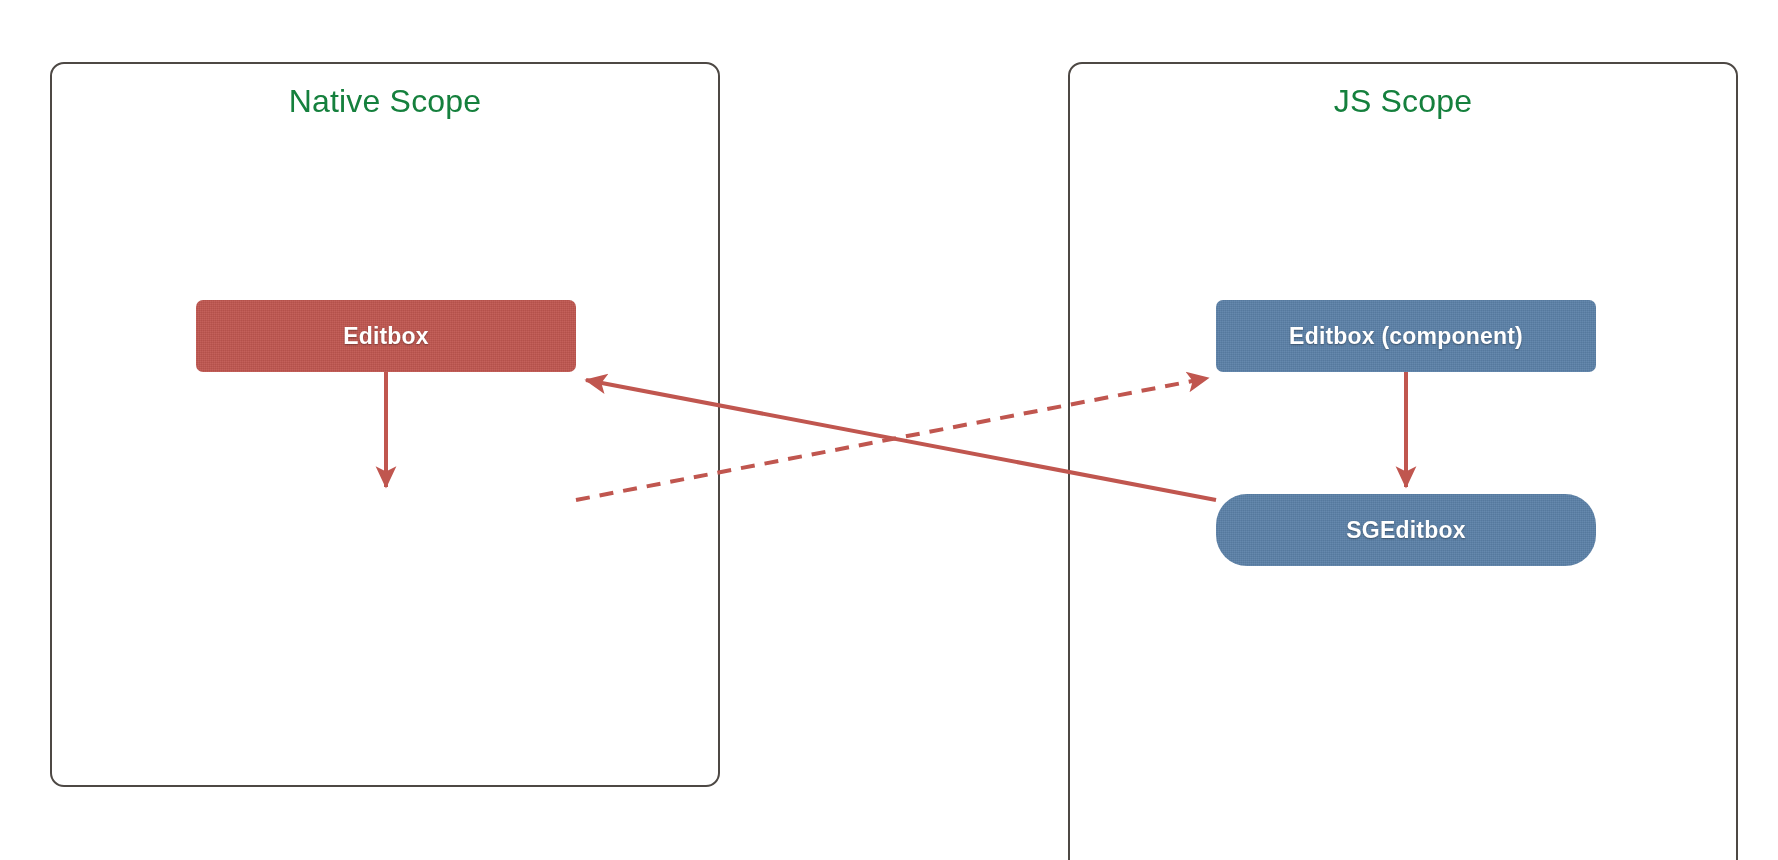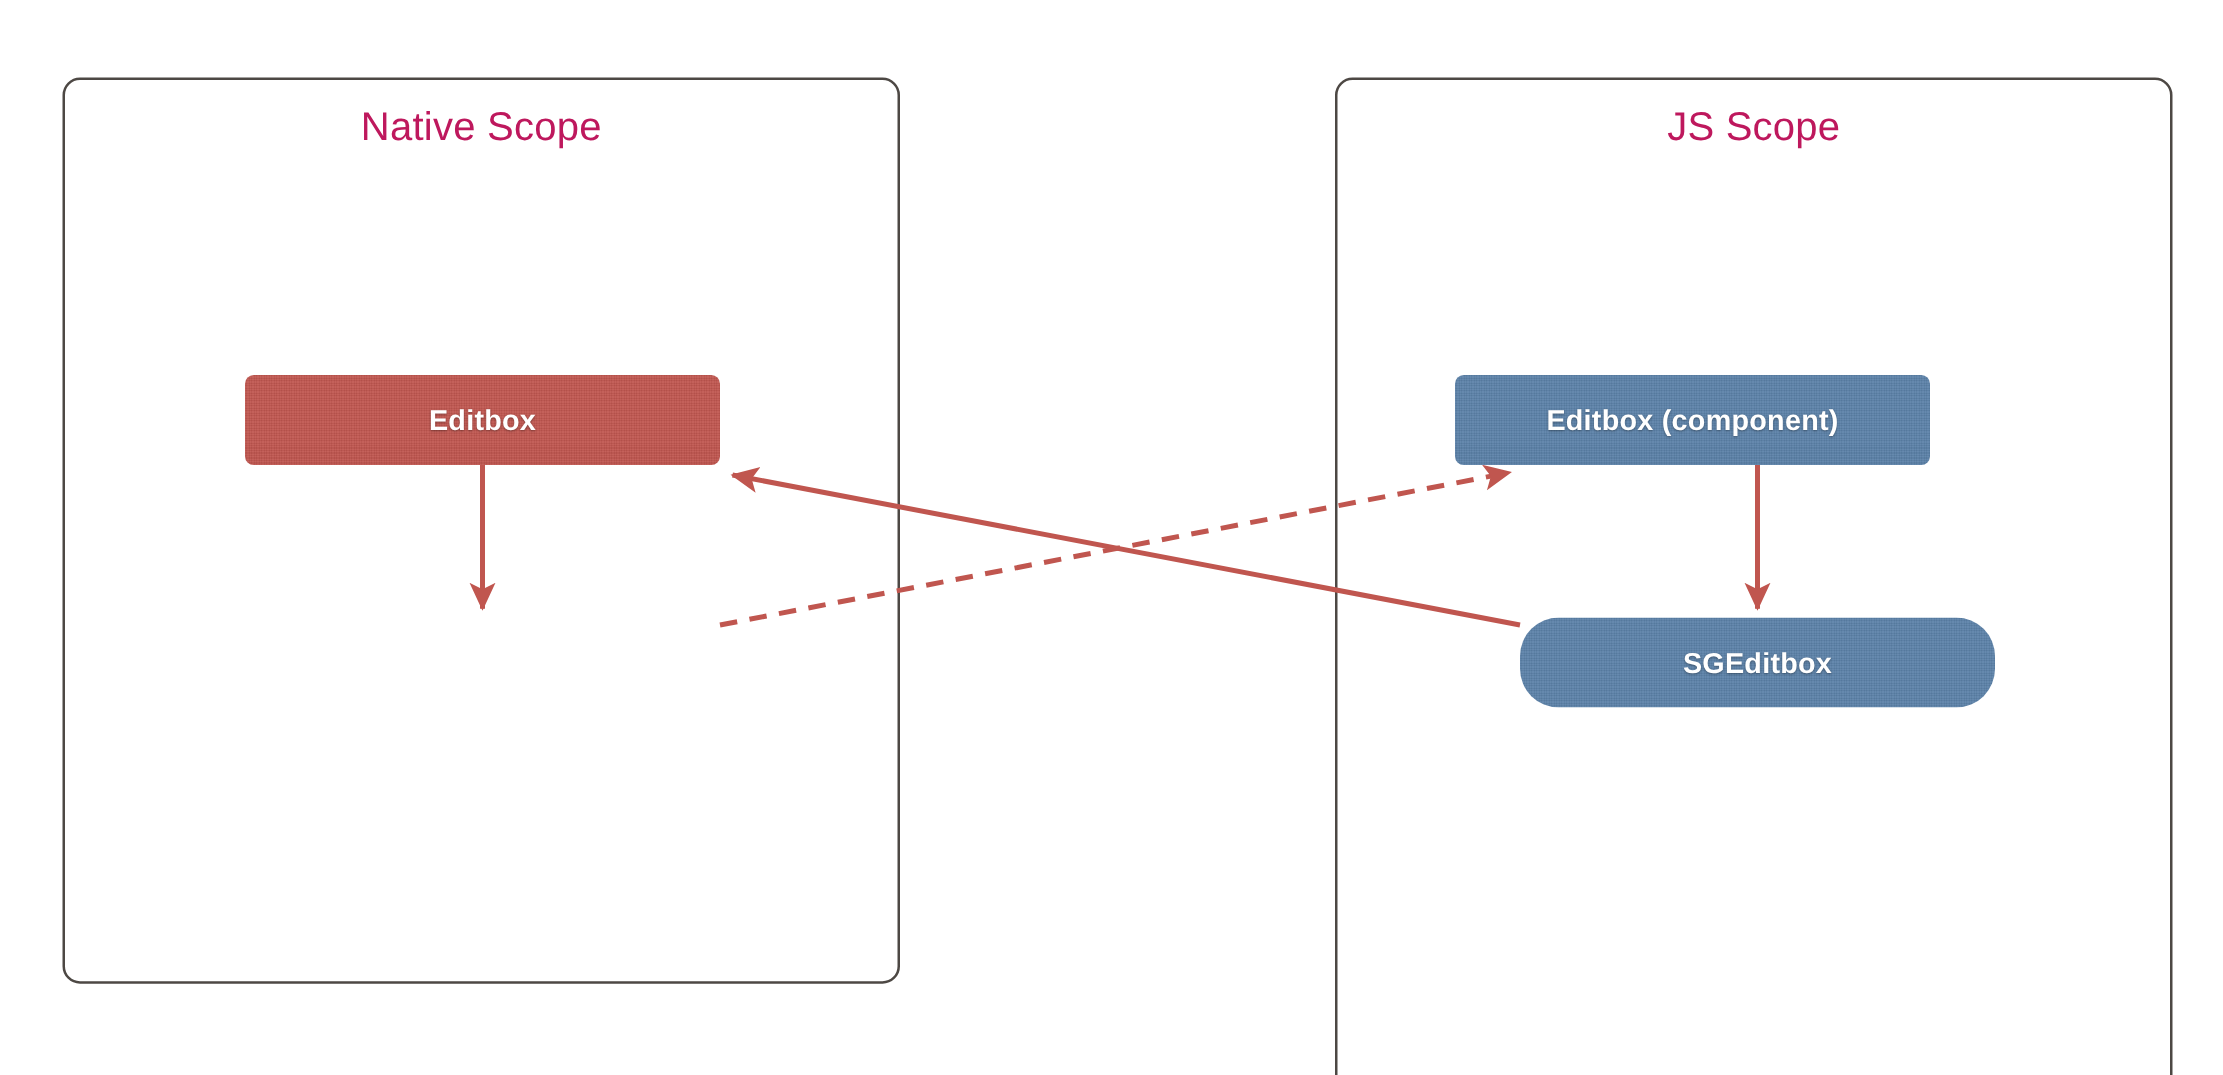--- a/index.html
+++ b/index.html
@@ -40,21 +40,21 @@
     height: 833px;
   }
   .scope-title {
     position: absolute;
     left: 0;
     right: 0;
     top: 18px;
     text-align: center;
     font-size: 32px;
     line-height: 38px;
-    color: #be185d;
+    color: #15803d;
     font-weight: normal;
     letter-spacing: 0.2px;
     white-space: nowrap;
   }
 
   
   .node {
     position: absolute;
     box-sizing: border-box;
     border-radius: 7px;
@@ -77,21 +77,21 @@
   }
   .node.blue {
     background-color: #5b81a8;
     background-image:
       repeating-linear-gradient(0deg, rgba(255,255,255,0.035) 0 1px, rgba(0,0,0,0.035) 1px 2px),
       repeating-linear-gradient(90deg, rgba(255,255,255,0.03) 0 1px, rgba(0,0,0,0.03) 1px 2px);
   }
 
   #node-editbox-native     { left: 196px;  top: 300px; width: 380px; }
   #node-jsb-delegate       { left: 196px;  top: 494px; width: 380px; }
-  #node-editbox-component  { left: 1164px; top: 300px; width: 380px; }
+  #node-editbox-component  { left: 1216px; top: 300px; width: 380px; }
   #node-sgeditbox          { left: 1216px; top: 494px; width: 380px; border-radius: 31px; }
 
   
   #arrows {
     position: absolute;
     left: 0;
     top: 0;
     width: 1778px;
     height: 860px;
     pointer-events: none;

